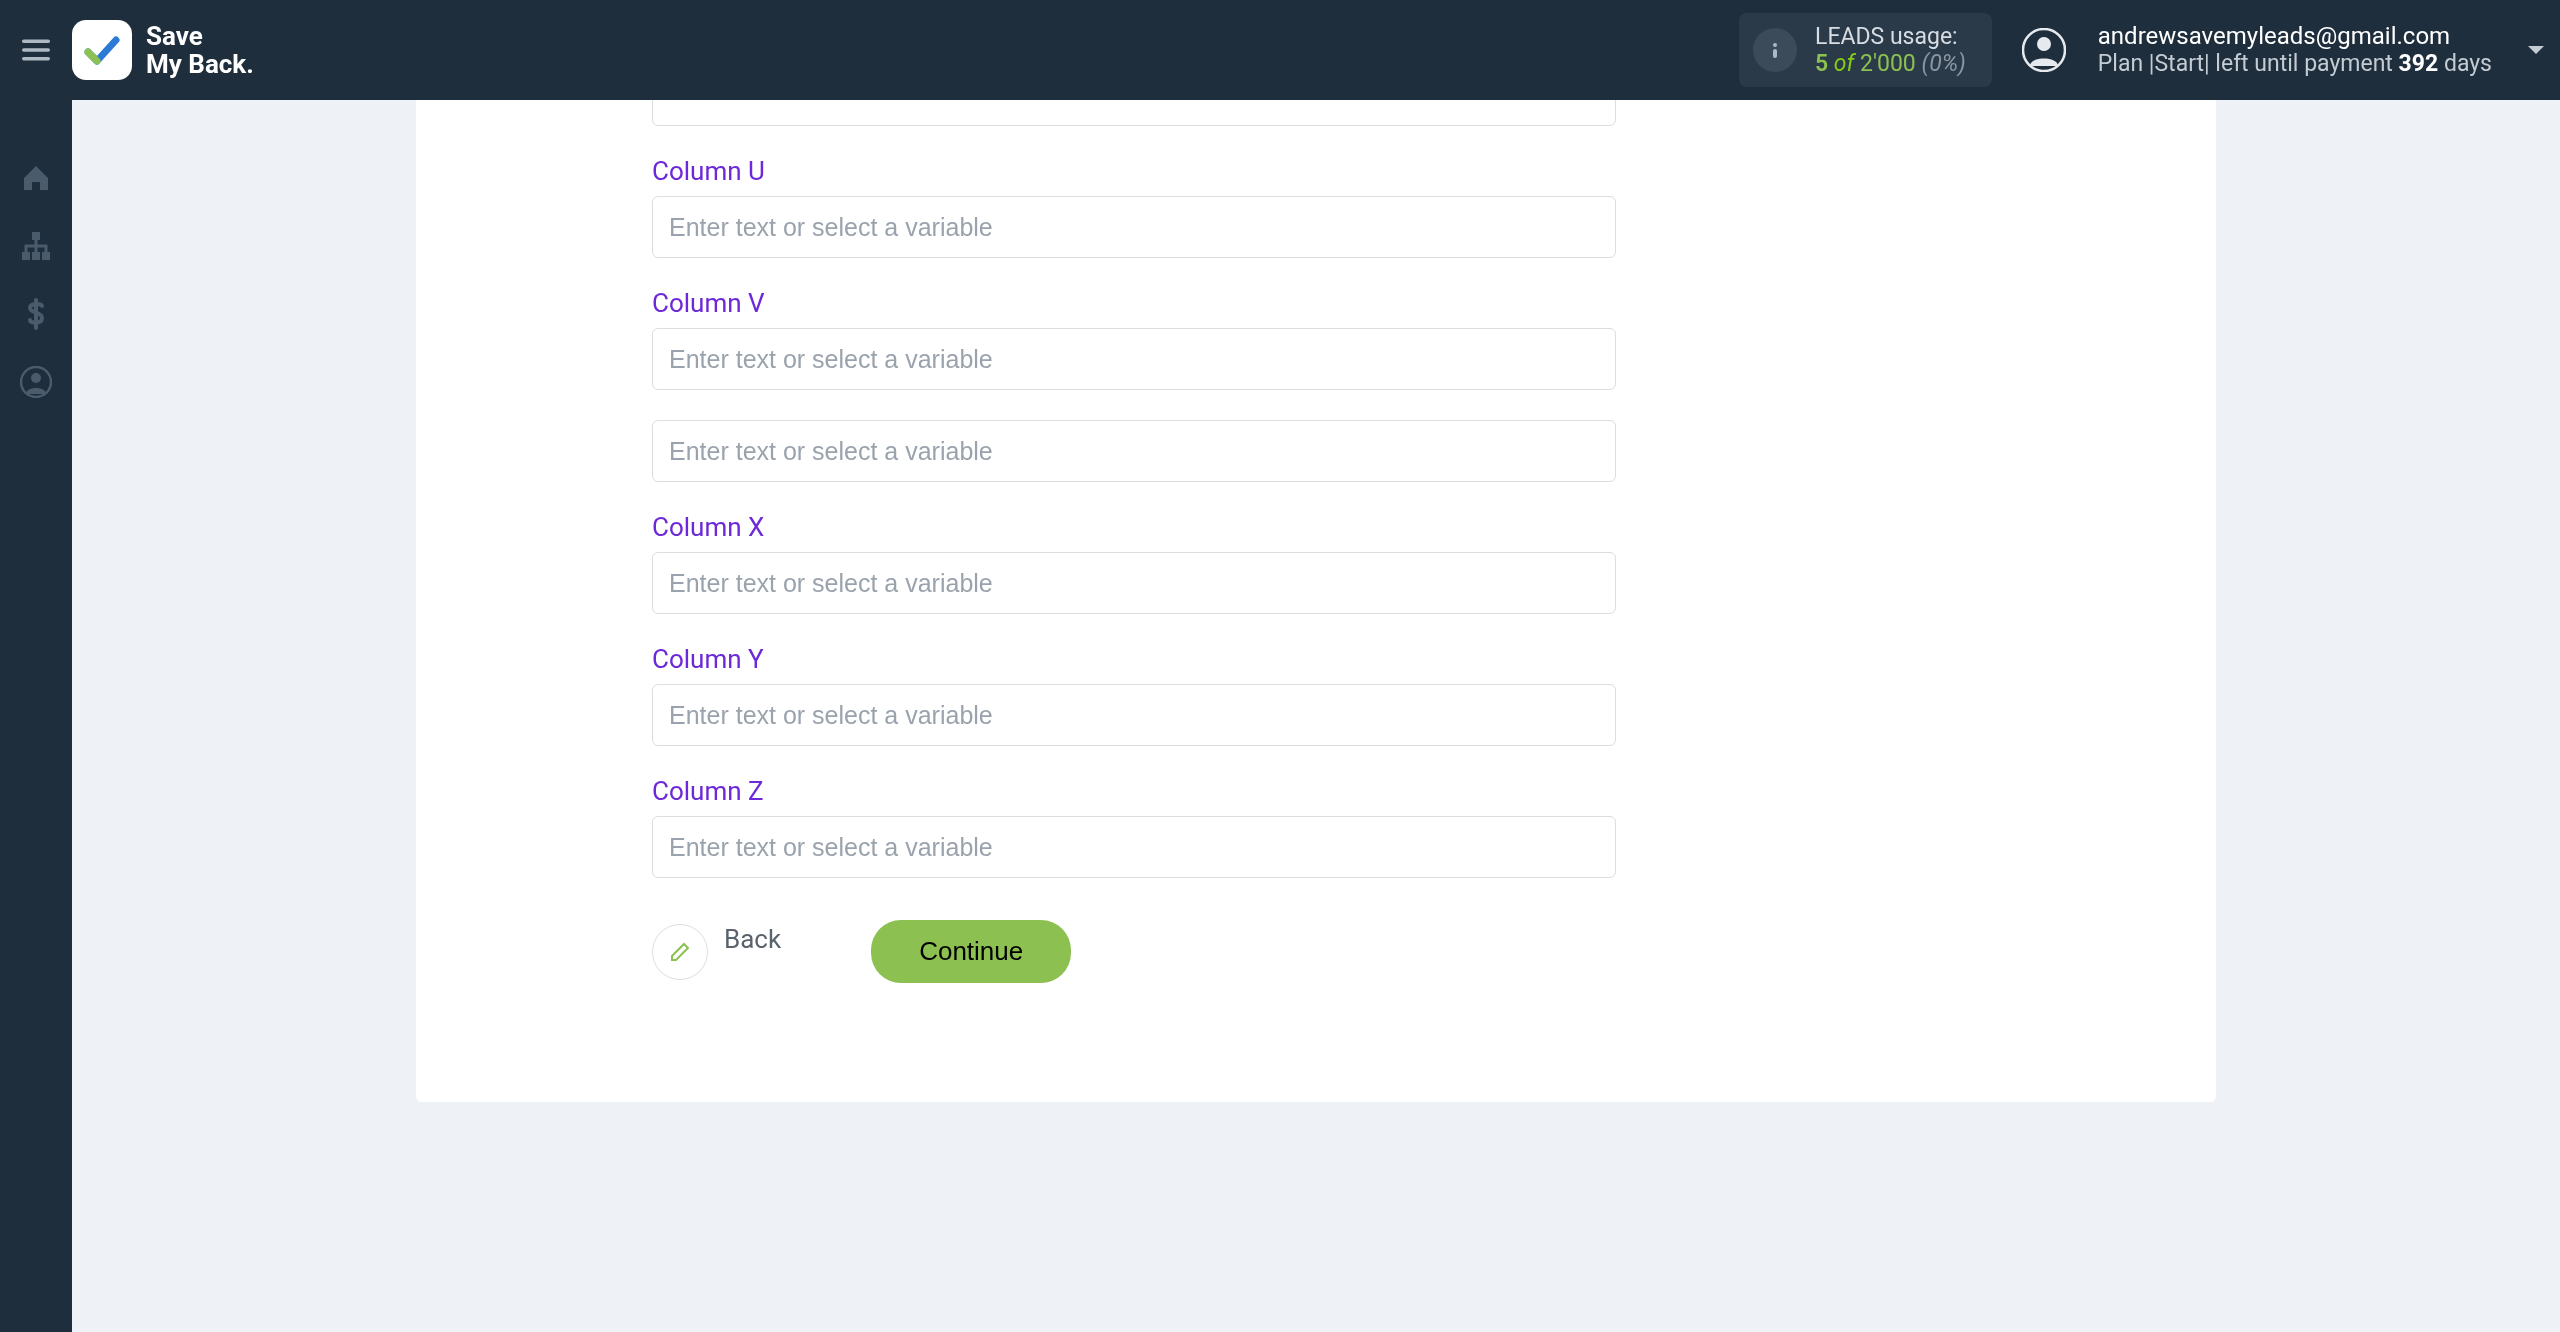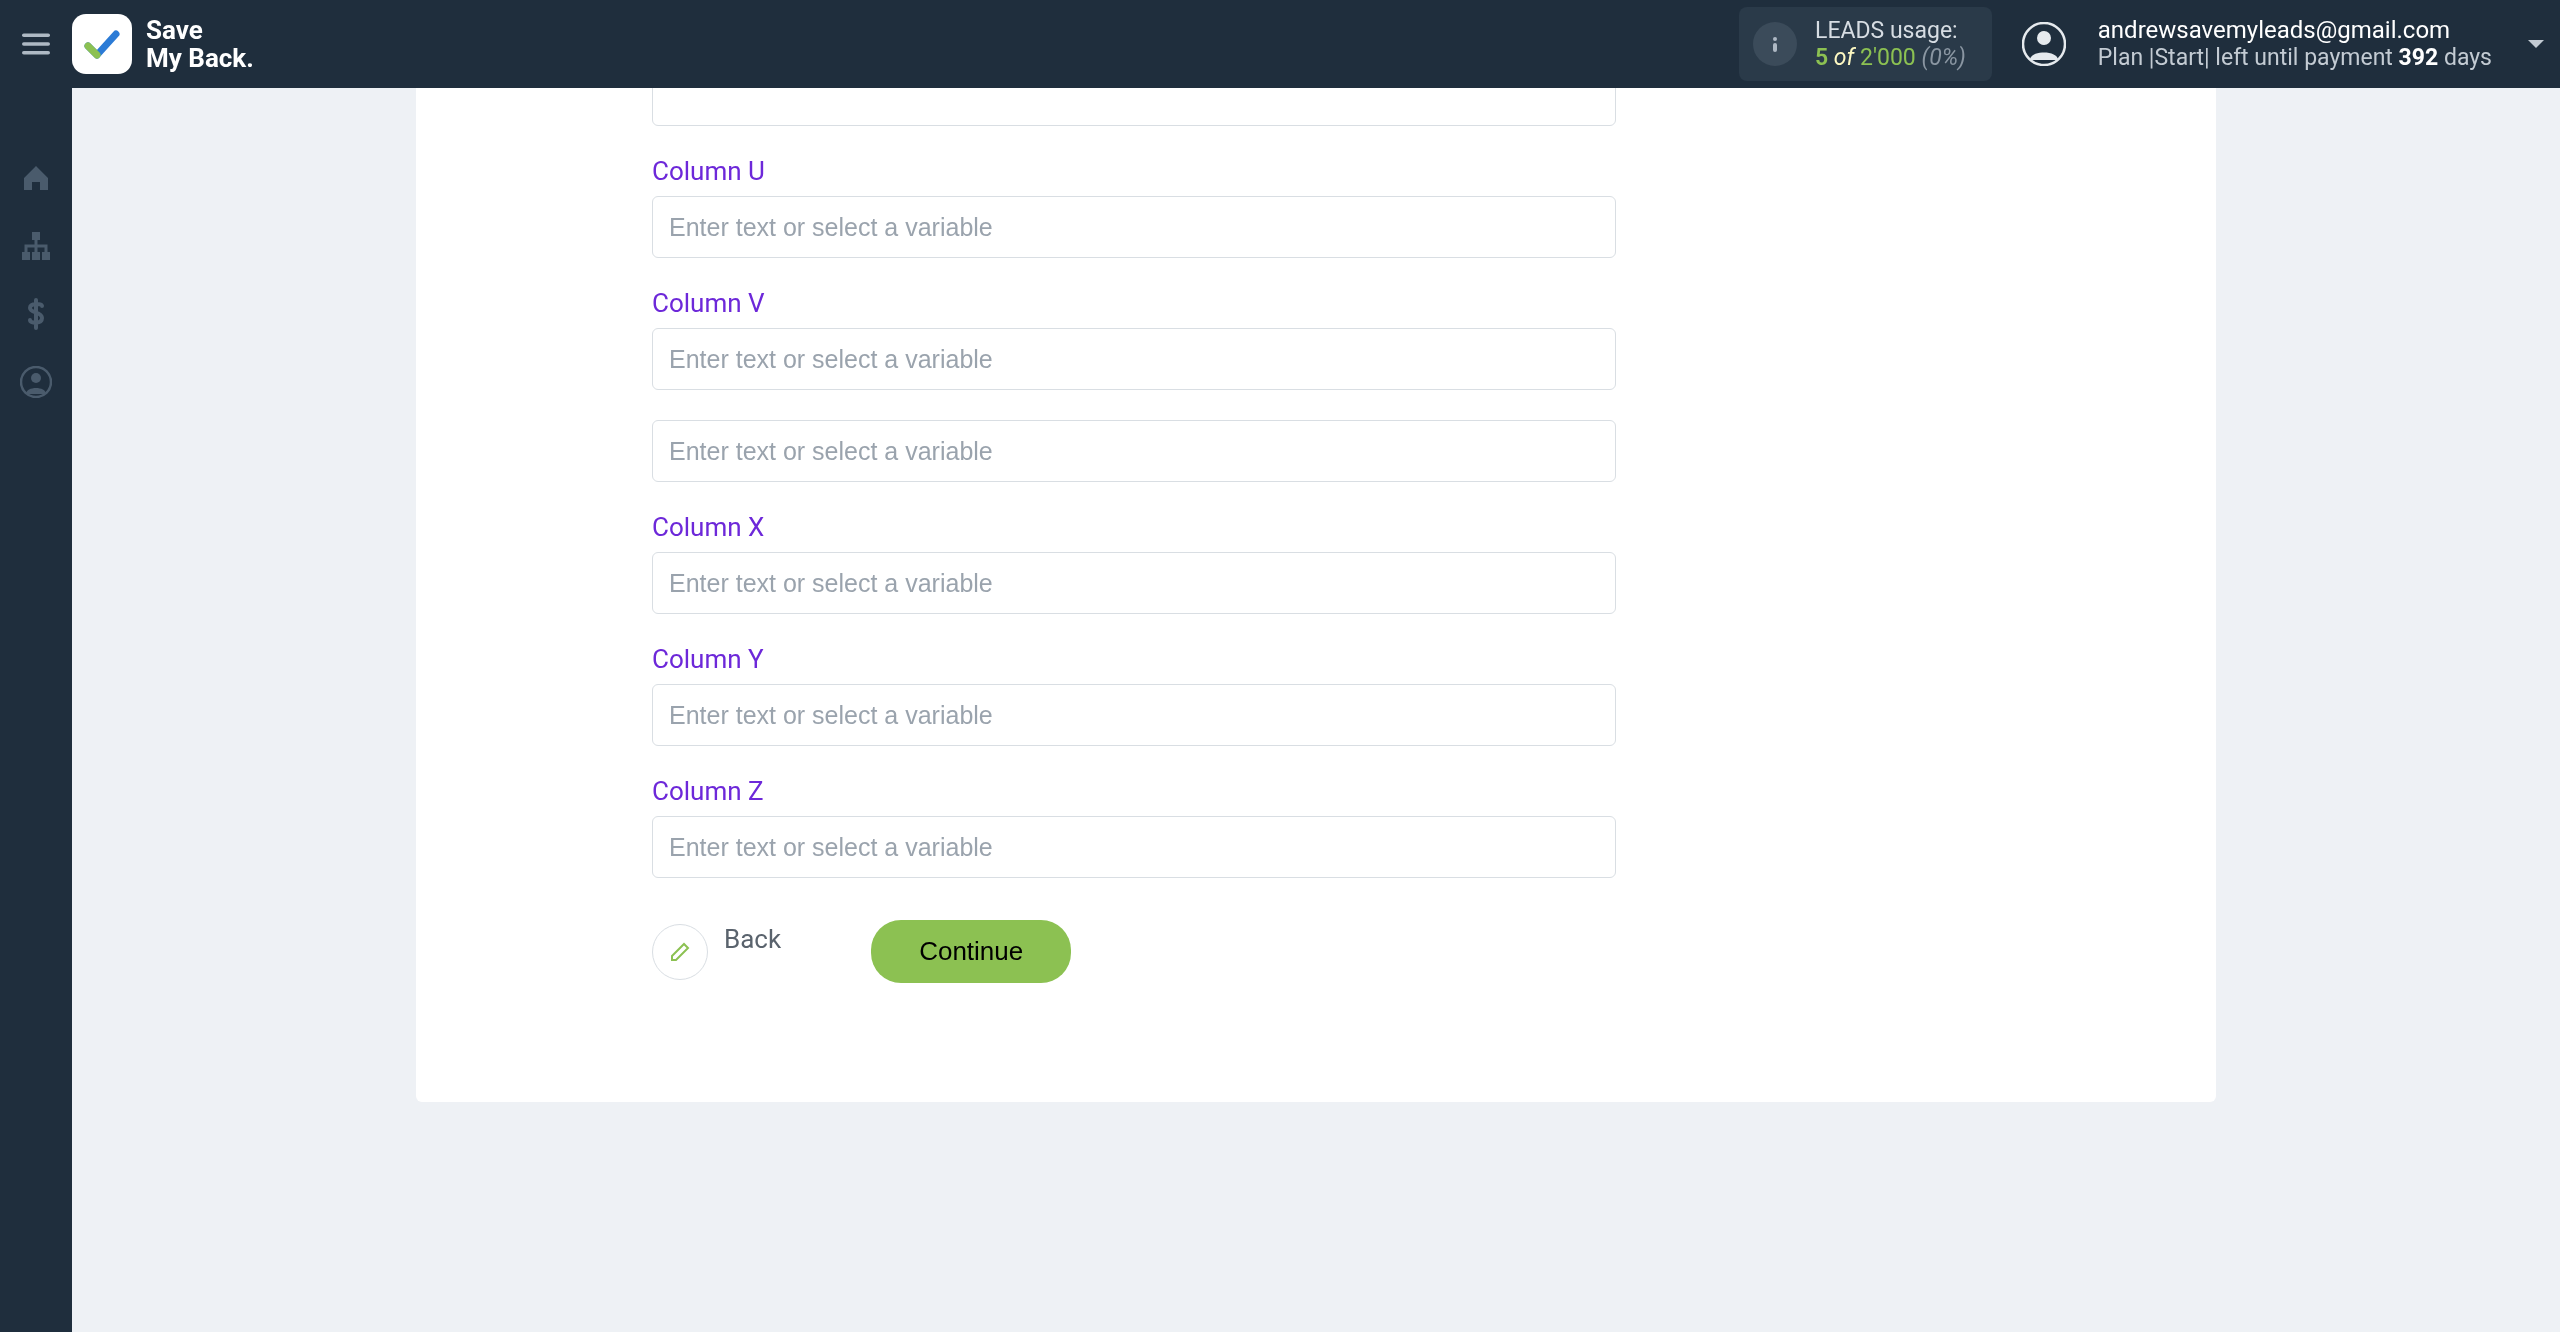--- a/index.html
+++ b/index.html
@@ -8,21 +8,21 @@
       background: #eef1f5;
       width: 2560px;
       height: 1332px;
       overflow: hidden;
       transform-origin: top left;
     }
     
     .topbar {
       position: fixed;
       top: 0; left: 0; right: 0;
-      height: 88px;
+      height: 100px;
       background: #1f2e3d;
       display: flex;
       align-items: center;
       z-index: 100;
       color: #fff;
     }
     .hamburger {
       width: 72px;
       height: 88px;
       display: flex;
@@ -230,21 +230,21 @@
       <svg viewBox="0 0 20 20">
           <circle cx="10" cy="5" r="2"></circle>
           <rect x="8" y="9" width="4" height="9" rx="2"></rect>
         </svg>
     </div>
     <div class="usage-text">
       <div class="line1">LEADS usage:</div>
       <div class="line2">
         <span class="used">5</span>
         <span> </span>
-        <em style="font-style:italic;color:#fef9c3;">of</em>
+        <em style="font-style:italic;color:#84cc16;">of</em>
         <span> </span>
         <span class="limit">2'000</span>
         <span> </span>
         <span class="pct">(0%)</span>
       </div>
     </div>
   </div>
   <div class="account-wrap">
     <div class="avatar-circle">
       <svg viewBox="0 0 44 44">

